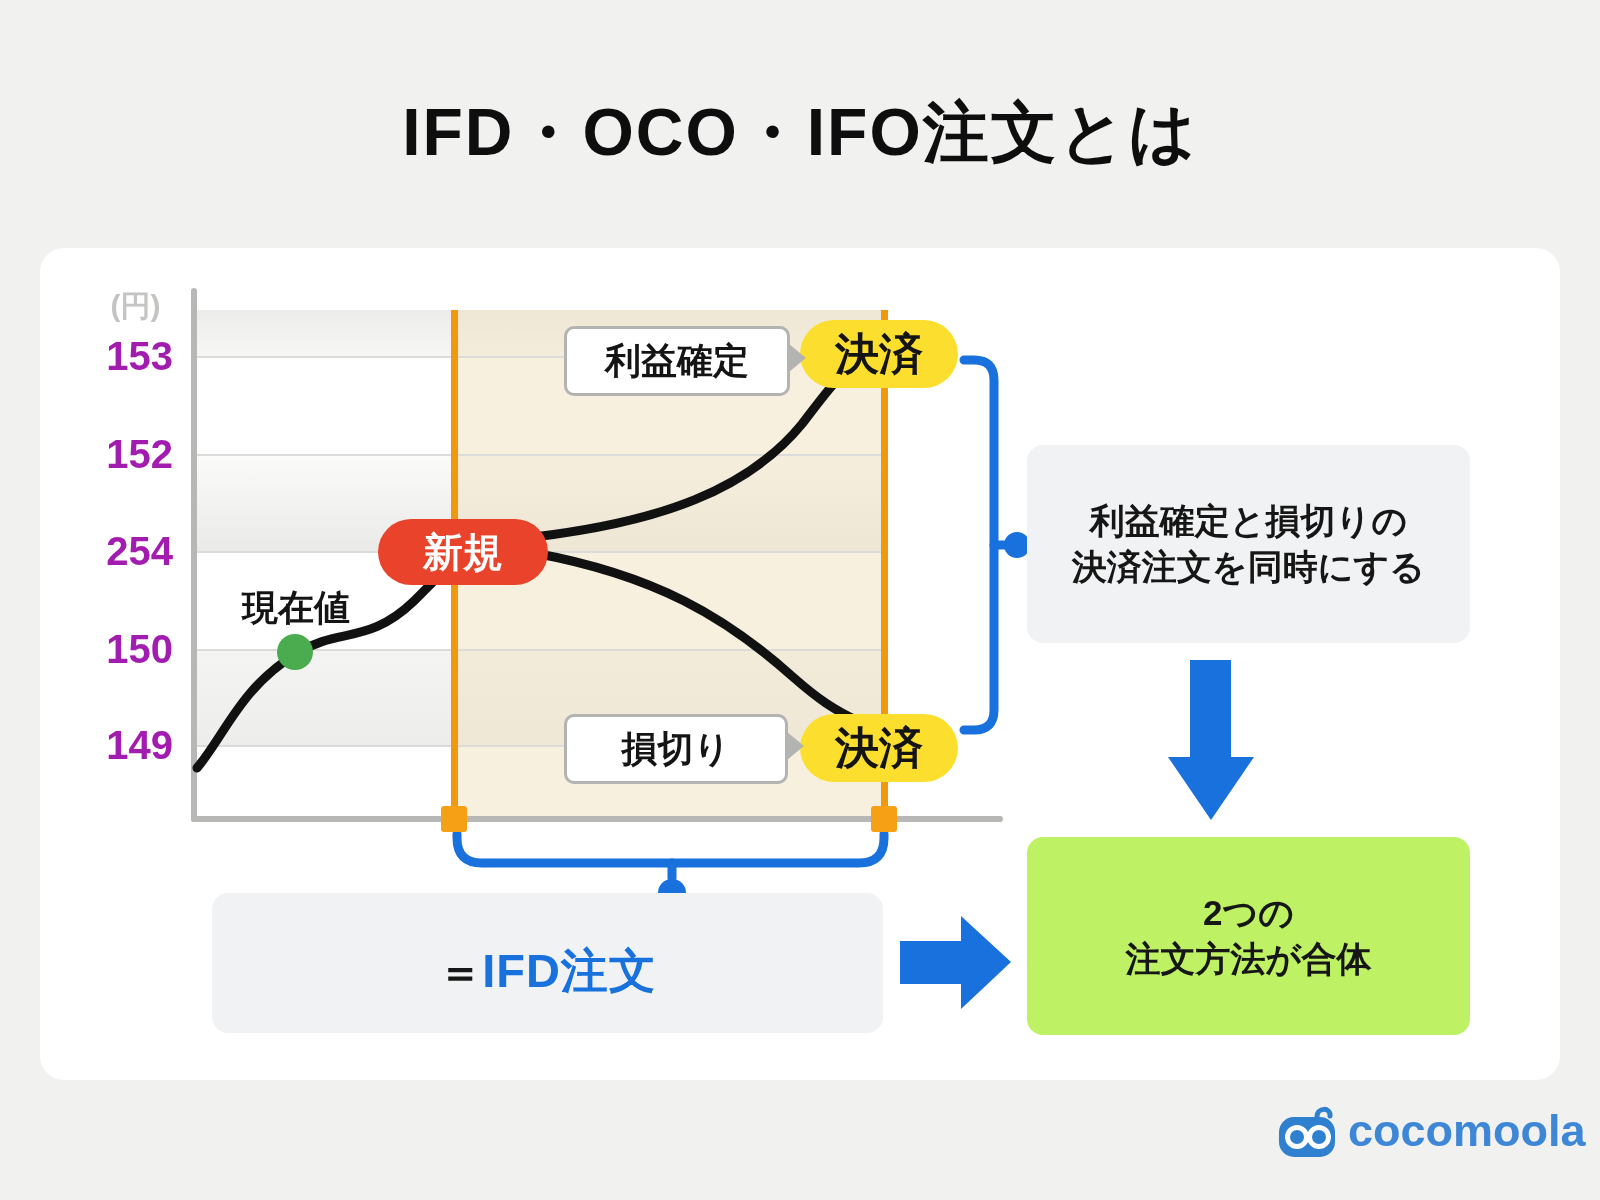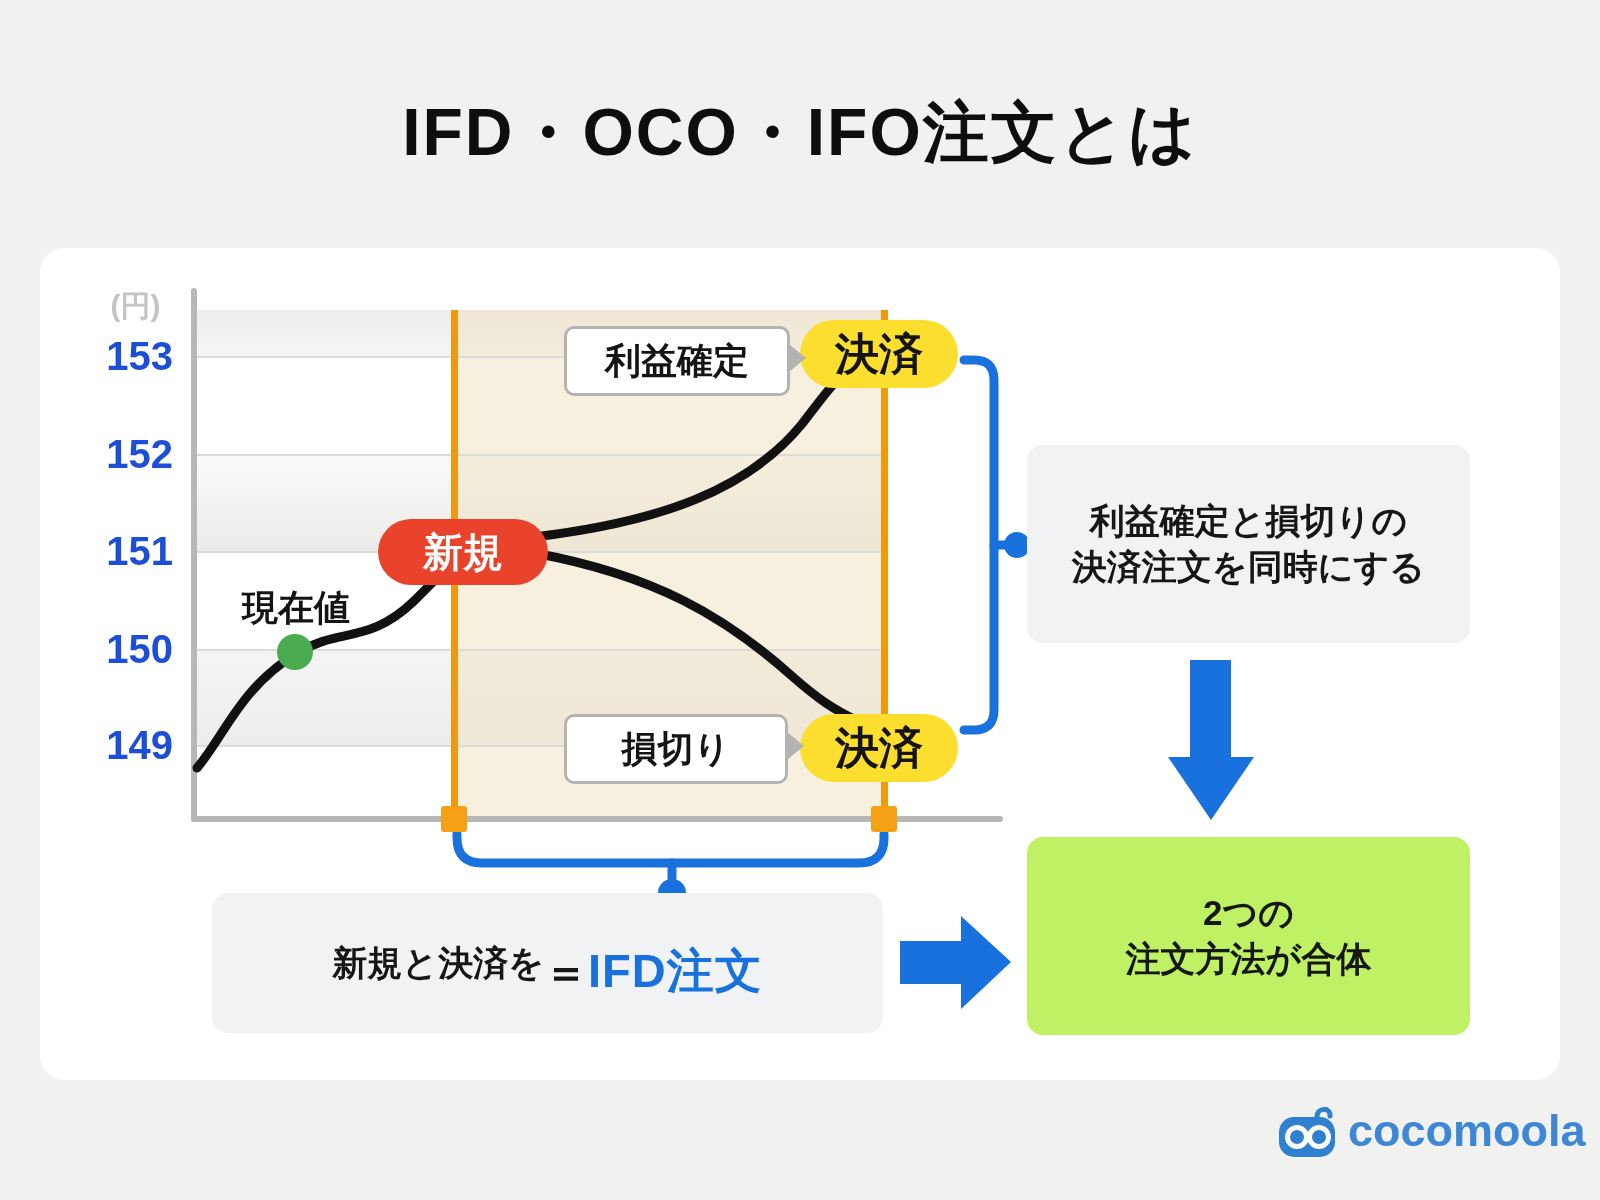--- a/index.html
+++ b/index.html
@@ -26,21 +26,21 @@
   .stripe.b2{top:454px;height:97px;background:linear-gradient(#fbfbfa,#eaeae9);}
   .stripe.b3{top:649px;height:96px;background:linear-gradient(#f4f4f3,#ededec);}
   .beige{left:454px;top:310px;width:431px;height:506px;background:rgba(243,227,197,0.55);}
   .gridline{left:197px;width:691px;height:2px;background:#dbdbda;}
   .axis-y{left:191px;top:288px;width:6px;height:534px;background:#b7b7b5;border-radius:3px;}
   .axis-x{left:191px;top:816px;width:812px;height:6px;background:#b7b7b5;border-radius:3px;}
   .orange-line{top:310px;width:7px;height:506px;background:#f0990f;}
   .orange-sq{top:806px;width:26px;height:26px;background:#f6a016;border-radius:3px;}
   
   .ytick{left:85px;width:88px;height:48px;text-align:right;
-    font-size:40px;font-weight:700;color:#1d4ed8;line-height:48px;}
+    font-size:40px;font-weight:700;color:#a21caf;line-height:48px;}
   .unit{left:98px;top:286px;width:75px;text-align:center;
     font-size:30px;font-weight:700;color:#c4c4c3;}
   
   .dot{left:277px;top:634px;width:36px;height:36px;border-radius:50%;background:#4bab4f;}
   .curlabel{left:186px;top:584px;width:220px;text-align:center;
     font-size:36px;font-weight:800;color:#141414;}
   
   .pill{display:flex;align-items:center;justify-content:center;
     font-weight:800;border-radius:34px;}
   .pill.new{left:378px;top:519px;width:170px;height:66px;background:#e9442b;
@@ -99,21 +99,21 @@
 
 <div class="abs orange-line" style="left:451px"></div>
 <div class="abs orange-line" style="left:881px"></div>
 
 <div class="abs axis-y"></div>
 <div class="abs axis-x"></div>
 
 <div class="abs unit">(円)</div>
 <div class="abs ytick" style="top:332px">153</div>
 <div class="abs ytick" style="top:430px">152</div>
-<div class="abs ytick" style="top:527px">151</div>
+<div class="abs ytick" style="top:527px">254</div>
 <div class="abs ytick" style="top:625px">150</div>
 <div class="abs ytick" style="top:721px">149</div>
 
 <svg class="abs overlay" width="1600" height="1200" viewBox="0 0 1600 1200">
 
   <path d="M 197 768 C 225 735 240 688 297 653 C 340 627 368 645 414 601 C 436 580 450 560 482 548" fill="none" stroke="#111111" stroke-width="9" stroke-linecap="round"></path>
 
   <path d="M 534 537 C 660 522 748 490 802 424 C 822 398 840 372 864 357" fill="none" stroke="#111111" stroke-width="9" stroke-linecap="round"></path>
 
   <path d="M 534 553 C 655 575 726 617 793 677 C 818 699 834 710 860 722" fill="none" stroke="#111111" stroke-width="9" stroke-linecap="round"></path>
@@ -145,21 +145,20 @@
 <div class="abs tagbox sl">損切り</div>
 <div class="abs tri sl"></div>
 
 <div class="abs note oco">
   <div class="l">利益確定と損切りの</div>
   <div class="l">決済注文を同時にする</div>
 </div>
 
 <div class="abs note ifd">
   <div class="col">
-    <div class="l">新規と決済を</div>
   </div>
   <div class="eqline">
     <span class="eq">＝</span><span class="nm">IFD注文</span>
   </div>
 </div>
 
 <div class="abs note ifo">
   <div class="l">2つの</div>
   <div class="l">注文方法が合体</div>
 </div>

